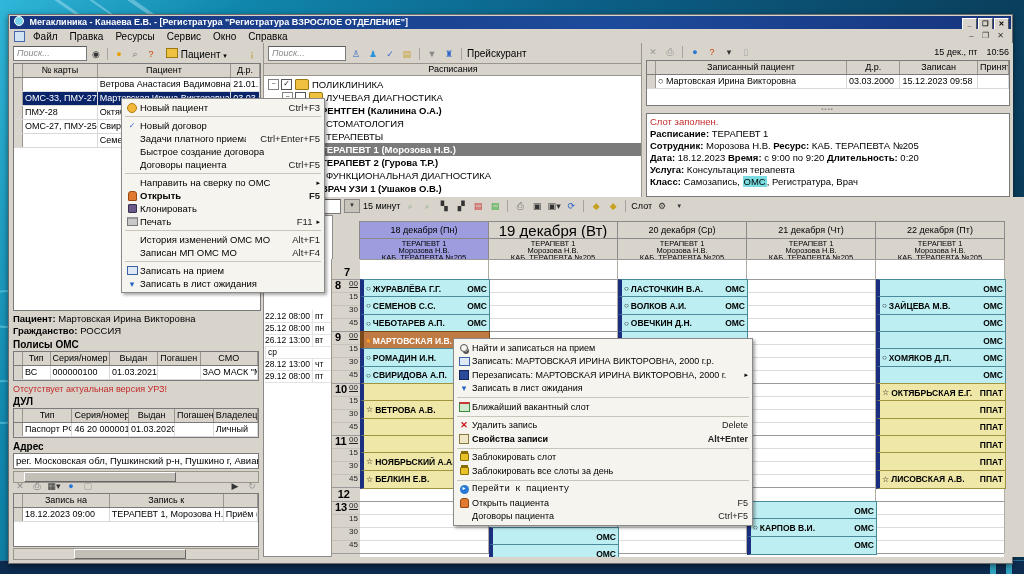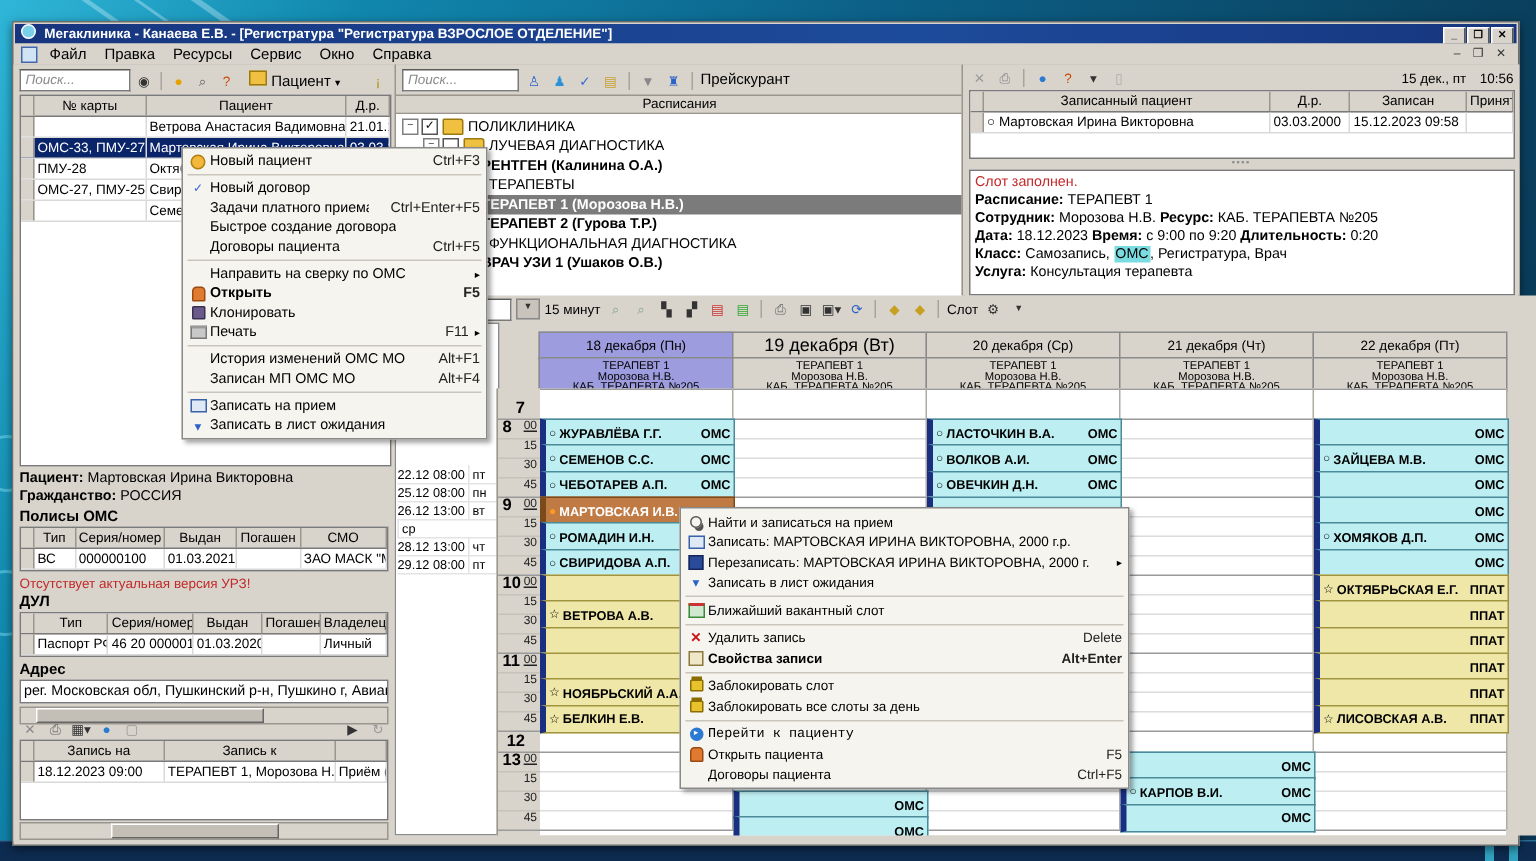--- a/index.html
+++ b/index.html
@@ -306,20 +306,26 @@
             </div>
             <div class="treerow bold" style="padding-left: 32px;">
               <span style="width: 11px; display: inline-block;"></span>
               <span class="chk"></span>
               <span>РЕНТГЕН (Калинина О.А.)</span>
             </div>
             <div class="treerow" style="padding-left: 18px;">
               <span class="expbox">−</span>
               <span class="chk"></span>
               <span class="folder"></span>
+              <span>СТОМАТОЛОГИЯ</span>
+            </div>
+            <div class="treerow" style="padding-left: 18px;">
+              <span class="expbox">−</span>
+              <span class="chk"></span>
+              <span class="folder"></span>
               <span>ТЕРАПЕВТЫ</span>
             </div>
             <div class="treerow selected bold" style="padding-left: 32px;">
               <span style="width: 11px; display: inline-block;"></span>
               <span class="chk">✓</span>
               <span>ТЕРАПЕВТ 1 (Морозова Н.В.)</span>
             </div>
             <div class="treerow bold" style="padding-left: 32px;">
               <span style="width: 11px; display: inline-block;"></span>
               <span class="chk"></span>
@@ -370,22 +376,22 @@
             </div>
           </div>
         </div>
     <div class="splitdots" style="position:absolute;left:0;top:64px;width:371px;">▪▪▪▪</div>
     <div class="slotbox" style="left:4px;top:70px;width:356px;height:78px;">
           <div id="slot-lines">
             <div><span style="color: rgb(194, 42, 42);">Слот заполнен.</span></div>
             <div><span style="font-weight: bold;">Расписание:</span><span> ТЕРАПЕВТ 1</span></div>
             <div><span style="font-weight: bold;">Сотрудник:</span><span> Морозова Н.В. </span><span style="font-weight: bold;">Ресурс:</span><span> КАБ. ТЕРАПЕВТА №205</span></div>
             <div><span style="font-weight: bold;">Дата:</span><span> 18.12.2023 </span><span style="font-weight: bold;">Время:</span><span> с 9:00 по 9:20 </span><span style="font-weight: bold;">Длительность:</span><span> 0:20</span></div>
+            <div><span style="font-weight: bold;">Услуга:</span><span> Консультация терапевта</span></div>
             <div><span style="font-weight: bold;">Класс:</span><span> Самозапись, </span><span class="hl-oms">ОМС</span><span>, Регистратура, Врач</span></div>
-            <div><span style="font-weight: bold;">Услуга:</span><span> Консультация терапевта</span></div>
           </div>
         </div>
   </div>
 
   <div id="sched">
     <div class="sch-toolbar">
       <span class="inputbox" style="width:34px;font-style:normal;color:#000;">023</span>
       <span class="tbtn" style="width:10px;background:#c8c4bc;border:1px solid #888;height:12px;line-height:11px;font-size:6px;">▼</span>
       <span>15 минут</span>
       <span class="tbtn" style="color:#8a8;">⌕</span>
@@ -435,21 +441,21 @@
             </div>
           </div>
         </div>
     <div id="sched-grid">
           <div class="daycol-hd sel" style="left: 96px; top: 24px; width: 128px; height: 17px; line-height: 17px; font-size: 9px;">18 декабря (Пн)</div>
           <div class="daycol-hd sel" style="left: 96px; top: 41px; width: 128px; height: 20px; font-size: 7.5px; line-height: 7px; padding-top: 1px;">
             <div>ТЕРАПЕВТ 1</div>
             <div>Морозова Н.В.</div>
             <div>КАБ. ТЕРАПЕВТА №205</div>
           </div>
-          <div class="daycol-hd" style="left: 225px; top: 24px; width: 128px; height: 17px; line-height: 17px; font-size: 12px;">19 декабря (Вт)</div>
+          <div class="daycol-hd" style="left: 225px; top: 24px; width: 128px; height: 17px; line-height: 17px; font-size: 15px;">19 декабря (Вт)</div>
           <div class="daycol-hd" style="left: 225px; top: 41px; width: 128px; height: 20px; font-size: 7.5px; line-height: 7px; padding-top: 1px;">
             <div>ТЕРАПЕВТ 1</div>
             <div>Морозова Н.В.</div>
             <div>КАБ. ТЕРАПЕВТА №205</div>
           </div>
           <div class="daycol-hd" style="left: 354px; top: 24px; width: 128px; height: 17px; line-height: 17px; font-size: 9px;">20 декабря (Ср)</div>
           <div class="daycol-hd" style="left: 354px; top: 41px; width: 128px; height: 20px; font-size: 7.5px; line-height: 7px; padding-top: 1px;">
             <div>ТЕРАПЕВТ 1</div>
             <div>Морозова Н.В.</div>
             <div>КАБ. ТЕРАПЕВТА №205</div>

